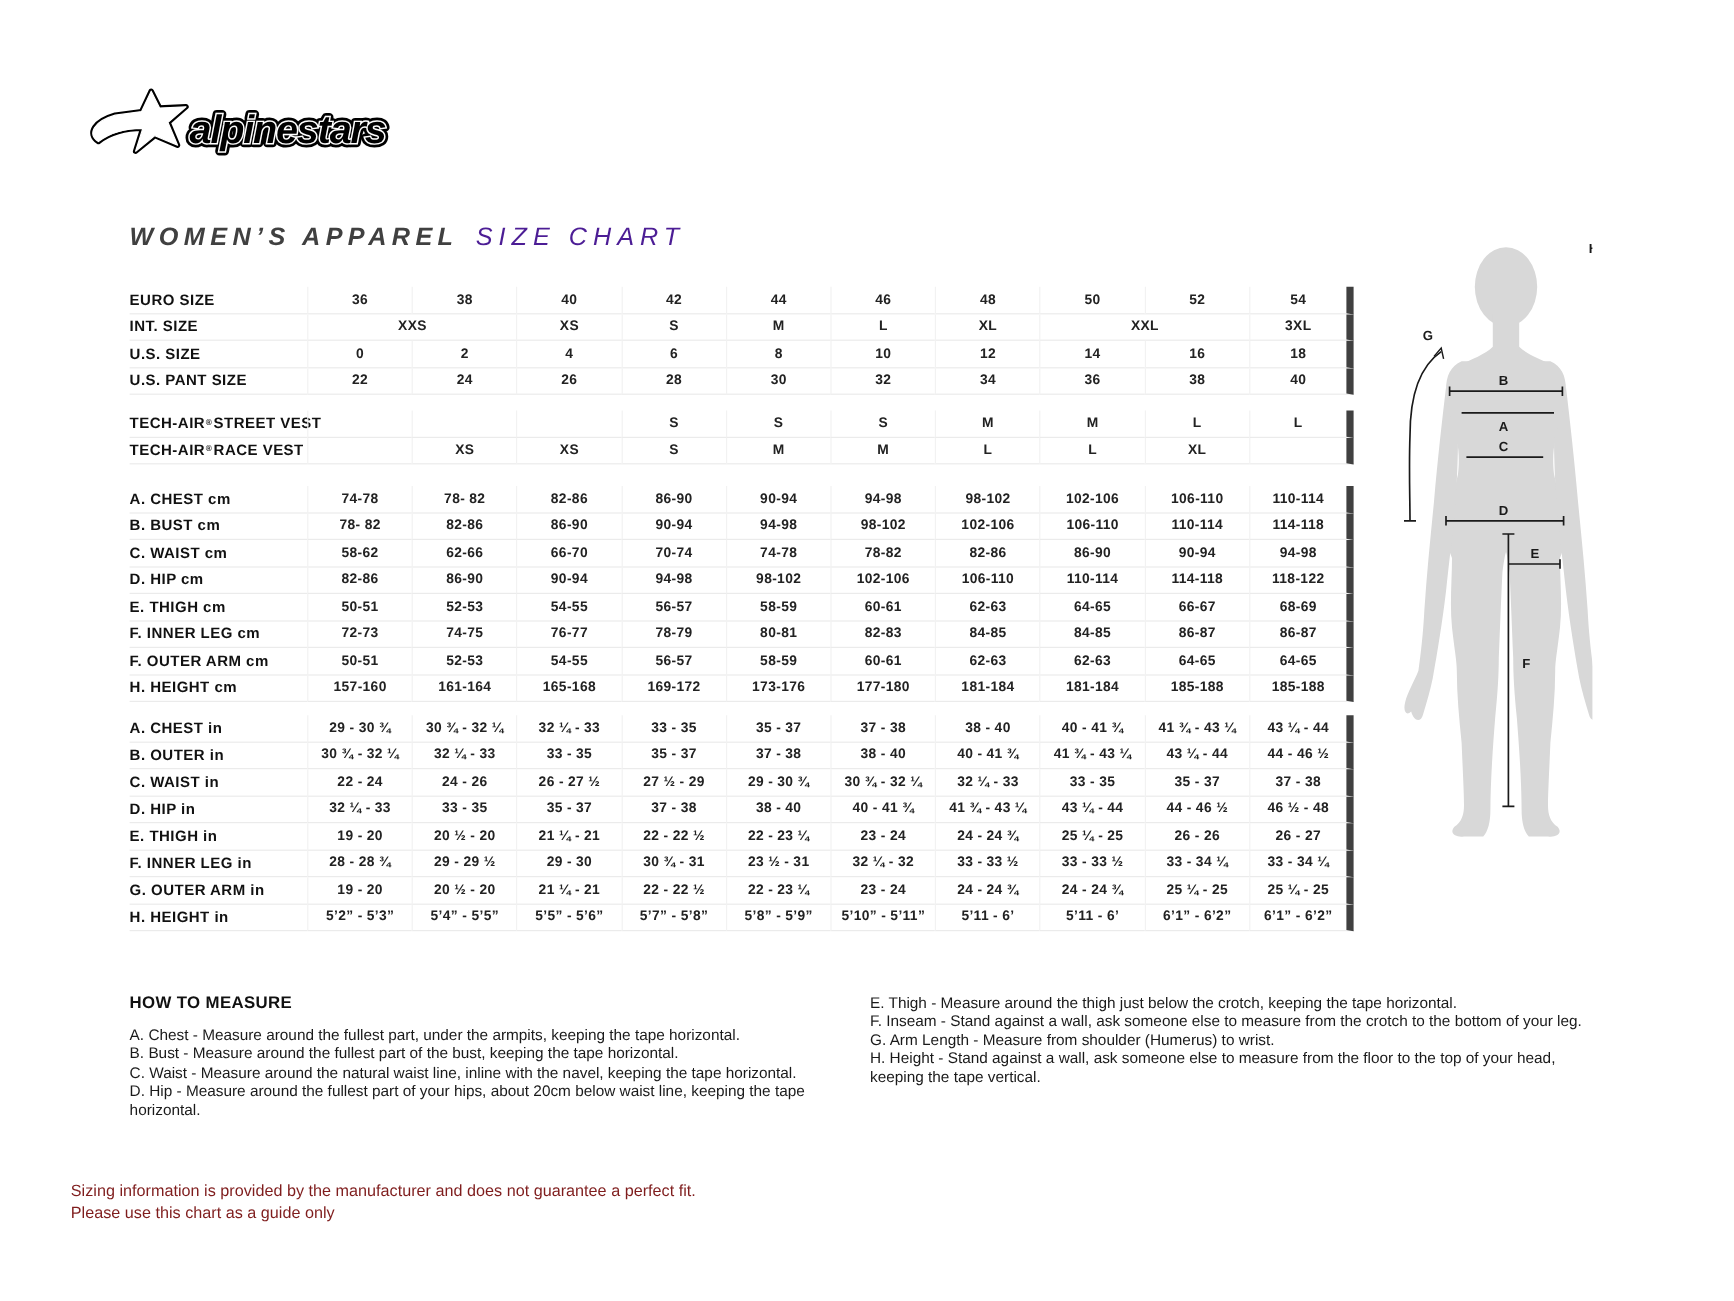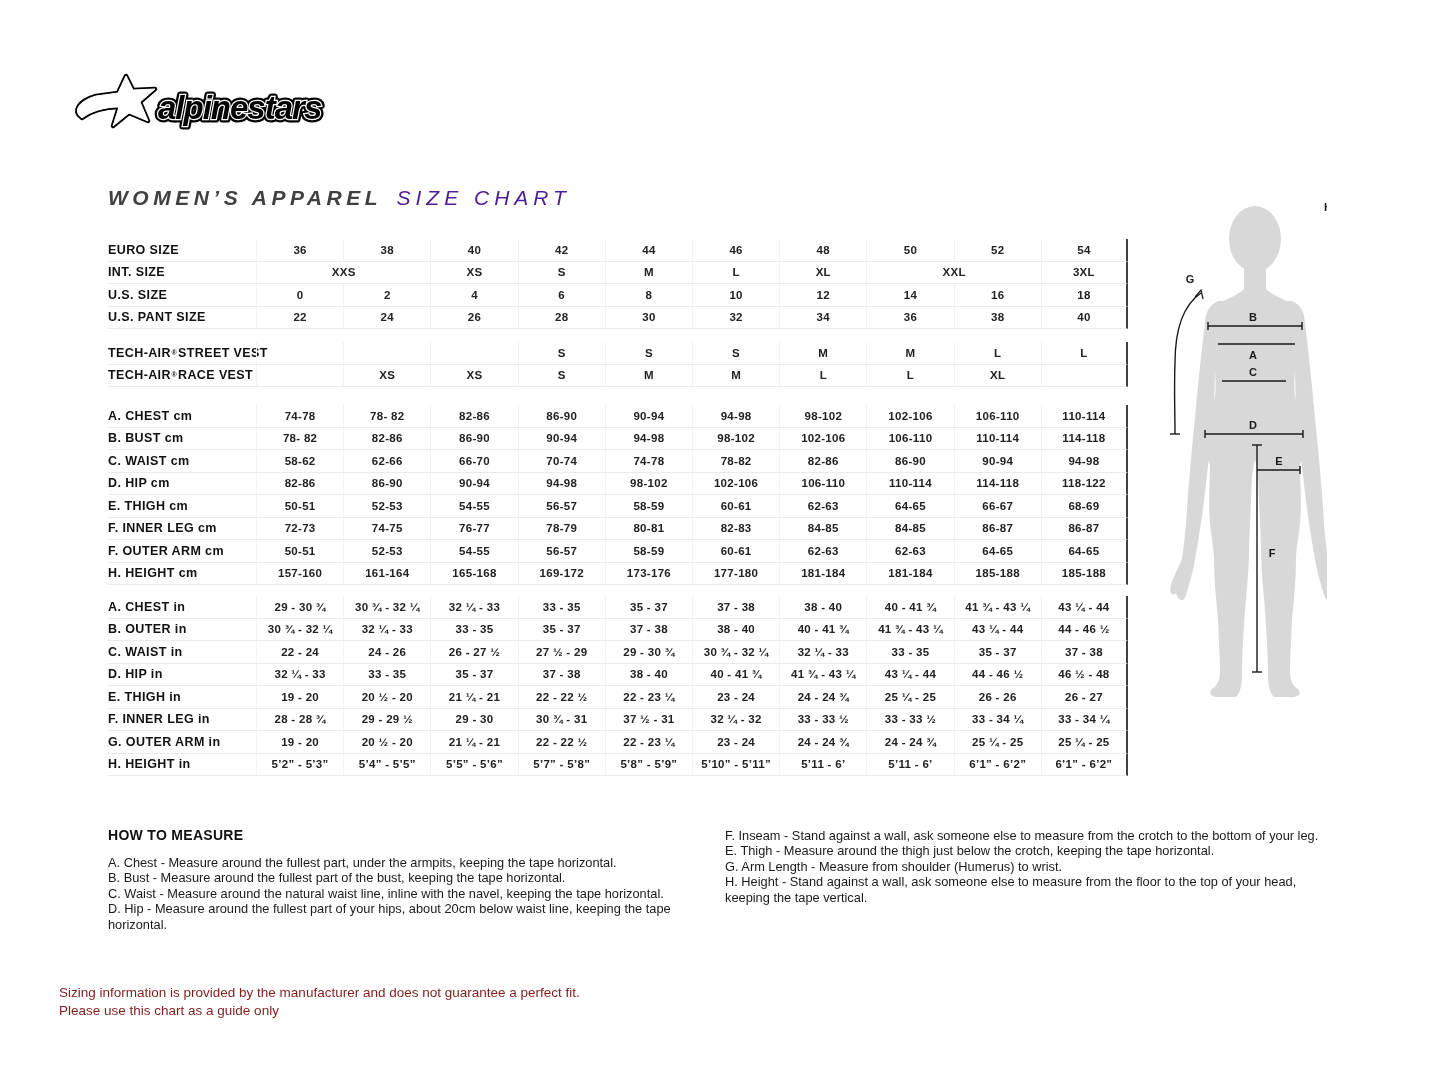--- a/index.html
+++ b/index.html
@@ -26,21 +26,21 @@
   }
   .lbl {
     justify-content:flex-start; font-weight:700; font-size:12.5px;
     letter-spacing:0.4px; white-space:nowrap; color:#111;
   }
   .lbl sup { font-size:7px; line-height:0; margin:0 1px 0 0.5px; }
   .val {
     font-weight:700; font-size:11.5px; letter-spacing:0.3px; color:#222;
     border-left:1px solid #f2f2f2; white-space:nowrap;
   }
-  .val.last { border-right:2px solid #404040; }
+  .val.last { border-right:6px solid #404040; }
   
   .measure-left { position:absolute; left:108px; top:827px; width:600px; }
   .measure-heading { font-size:14px; font-weight:700; letter-spacing:0.3px; color:#111; margin-bottom:12px; }
   .measure-item { font-size:12.8px; line-height:15.4px; color:#1a1a1a; }
   .measure-right { position:absolute; left:725px; top:828px; width:614px; }
   
   .footer { position:absolute; left:59px; top:984px; font-size:13.5px; line-height:17.5px; color:#7f1d1d; }
   
   .diagram { position:absolute; left:1162px; top:193px; width:283px; height:510px; }
   .dg-letter { font-family:"Liberation Sans", sans-serif; font-size:11px; font-weight:700; fill:#1a1a1a; }
@@ -279,21 +279,21 @@
         <div class="cell val">23  - 24</div>
         <div class="cell val">24  - 24 ¾</div>
         <div class="cell val">25 ¼ - 25</div>
         <div class="cell val">26 - 26</div>
         <div class="cell val last">26  - 27</div>
         <div class="cell lbl">F. INNER LEG in</div>
         <div class="cell val">28  - 28 ¾</div>
         <div class="cell val">29  - 29 ½</div>
         <div class="cell val">29  - 30</div>
         <div class="cell val">30 ¾ - 31</div>
-        <div class="cell val">37 ½ - 31</div>
+        <div class="cell val">23 ½ - 31</div>
         <div class="cell val">32 ¼ - 32</div>
         <div class="cell val">33  - 33 ½</div>
         <div class="cell val">33  - 33 ½</div>
         <div class="cell val">33  - 34 ¼</div>
         <div class="cell val last">33  - 34 ¼</div>
         <div class="cell lbl">G. OUTER ARM in</div>
         <div class="cell val">19  - 20</div>
         <div class="cell val">20 ½ - 20</div>
         <div class="cell val">21 ¼ - 21</div>
         <div class="cell val">22 - 22 ½</div>
@@ -320,22 +320,22 @@
   <div class="measure-left">
     <div class="measure-heading">HOW TO MEASURE</div>
     <div id="measure-left-items">
         <div class="measure-item">A. Chest - Measure around the fullest part, under the armpits, keeping the tape horizontal.</div>
         <div class="measure-item">B. Bust - Measure around the fullest part of the bust, keeping the tape horizontal.</div>
         <div class="measure-item">C. Waist - Measure around the natural waist line, inline with the navel, keeping the tape horizontal.</div>
         <div class="measure-item">D. Hip - Measure around the fullest part of your hips, about 20cm below waist line, keeping the tape horizontal.</div>
       </div>
   </div>
   <div class="measure-right" id="measure-right-items">
+      <div class="measure-item">E. Thigh - Measure around the thigh just below the crotch, keeping the tape horizontal.</div>
       <div class="measure-item">F. Inseam - Stand against a wall, ask someone else to measure from the crotch to the bottom of your leg.</div>
-      <div class="measure-item">E. Thigh - Measure around the thigh just below the crotch, keeping the tape horizontal.</div>
       <div class="measure-item">G. Arm Length - Measure from shoulder (Humerus) to wrist.</div>
       <div class="measure-item">H. Height - Stand against a wall, ask someone else to measure from the floor to the top of your head, keeping the tape vertical.</div>
     </div>
 
   <div class="footer">
     <div>Sizing information is provided by the manufacturer and does not guarantee a perfect fit.</div>
     <div>Please use this chart as a guide only</div>
   </div>
 
   <svg class="diagram" viewBox="0 0 283 510">

